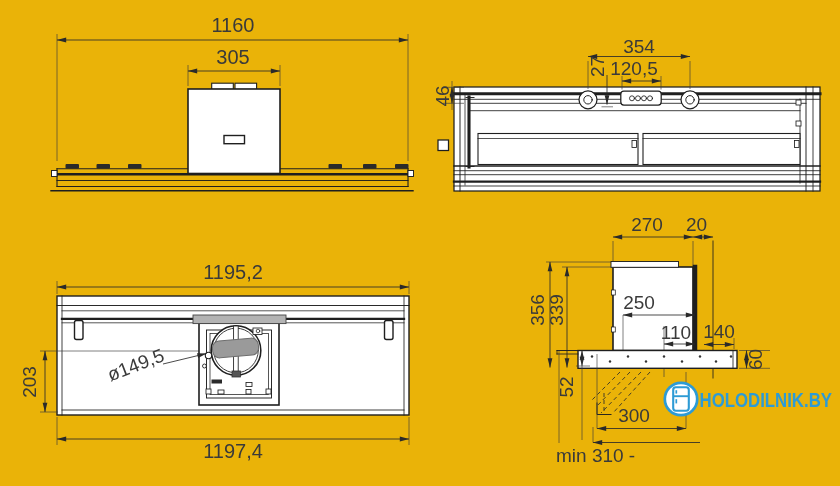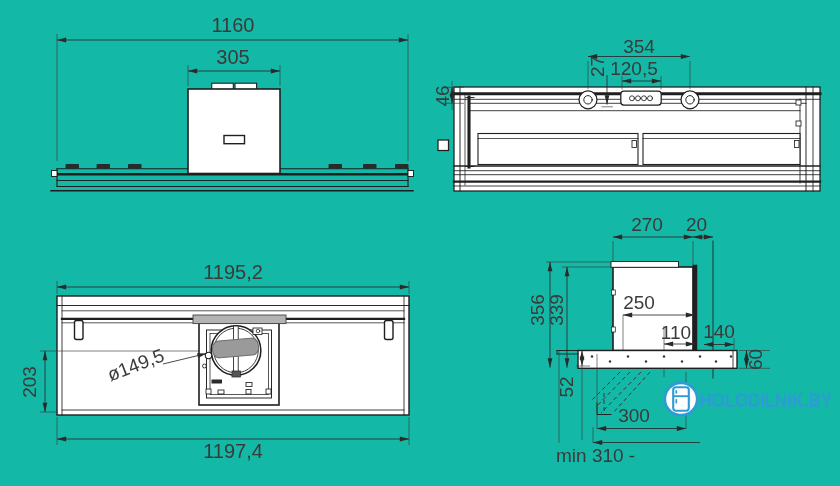--- a/index.html
+++ b/index.html
@@ -1,16 +1,16 @@
 <!DOCTYPE html>
 <html><head>
 <meta charset="utf-8">
 <style>
   html,body{margin:0;padding:0;background:#fff;}
-  .stage{position:relative;width:840px;height:486px;background:#14b8a6;overflow:hidden;
+  .stage{position:relative;width:840px;height:486px;background:#eab308;overflow:hidden;
          font-family:"Liberation Sans",sans-serif;}
   svg{position:absolute;inset:0;}
   
   .s{stroke:#1f1f1f;fill:none;stroke-linecap:square;}.w07{stroke-width:.75}.w08{stroke-width:.85}.w09{stroke-width:.95}
   .w1{stroke-width:1.1}.w12{stroke-width:1.25}.w13{stroke-width:1.4}.w15{stroke-width:1.6}
   .w2{stroke-width:2.3}.w26{stroke-width:2.6}.w3{stroke-width:3.1}.w45{stroke-width:4.5}
   .fw{fill:#ffffff;}
   .fd{fill:#2a2a2a;stroke:none;}
   .dim{stroke:#2a2a2a;stroke-width:.85;fill:none;}
   .ext{stroke:#3a3a3a;stroke-width:.65;fill:none;}

